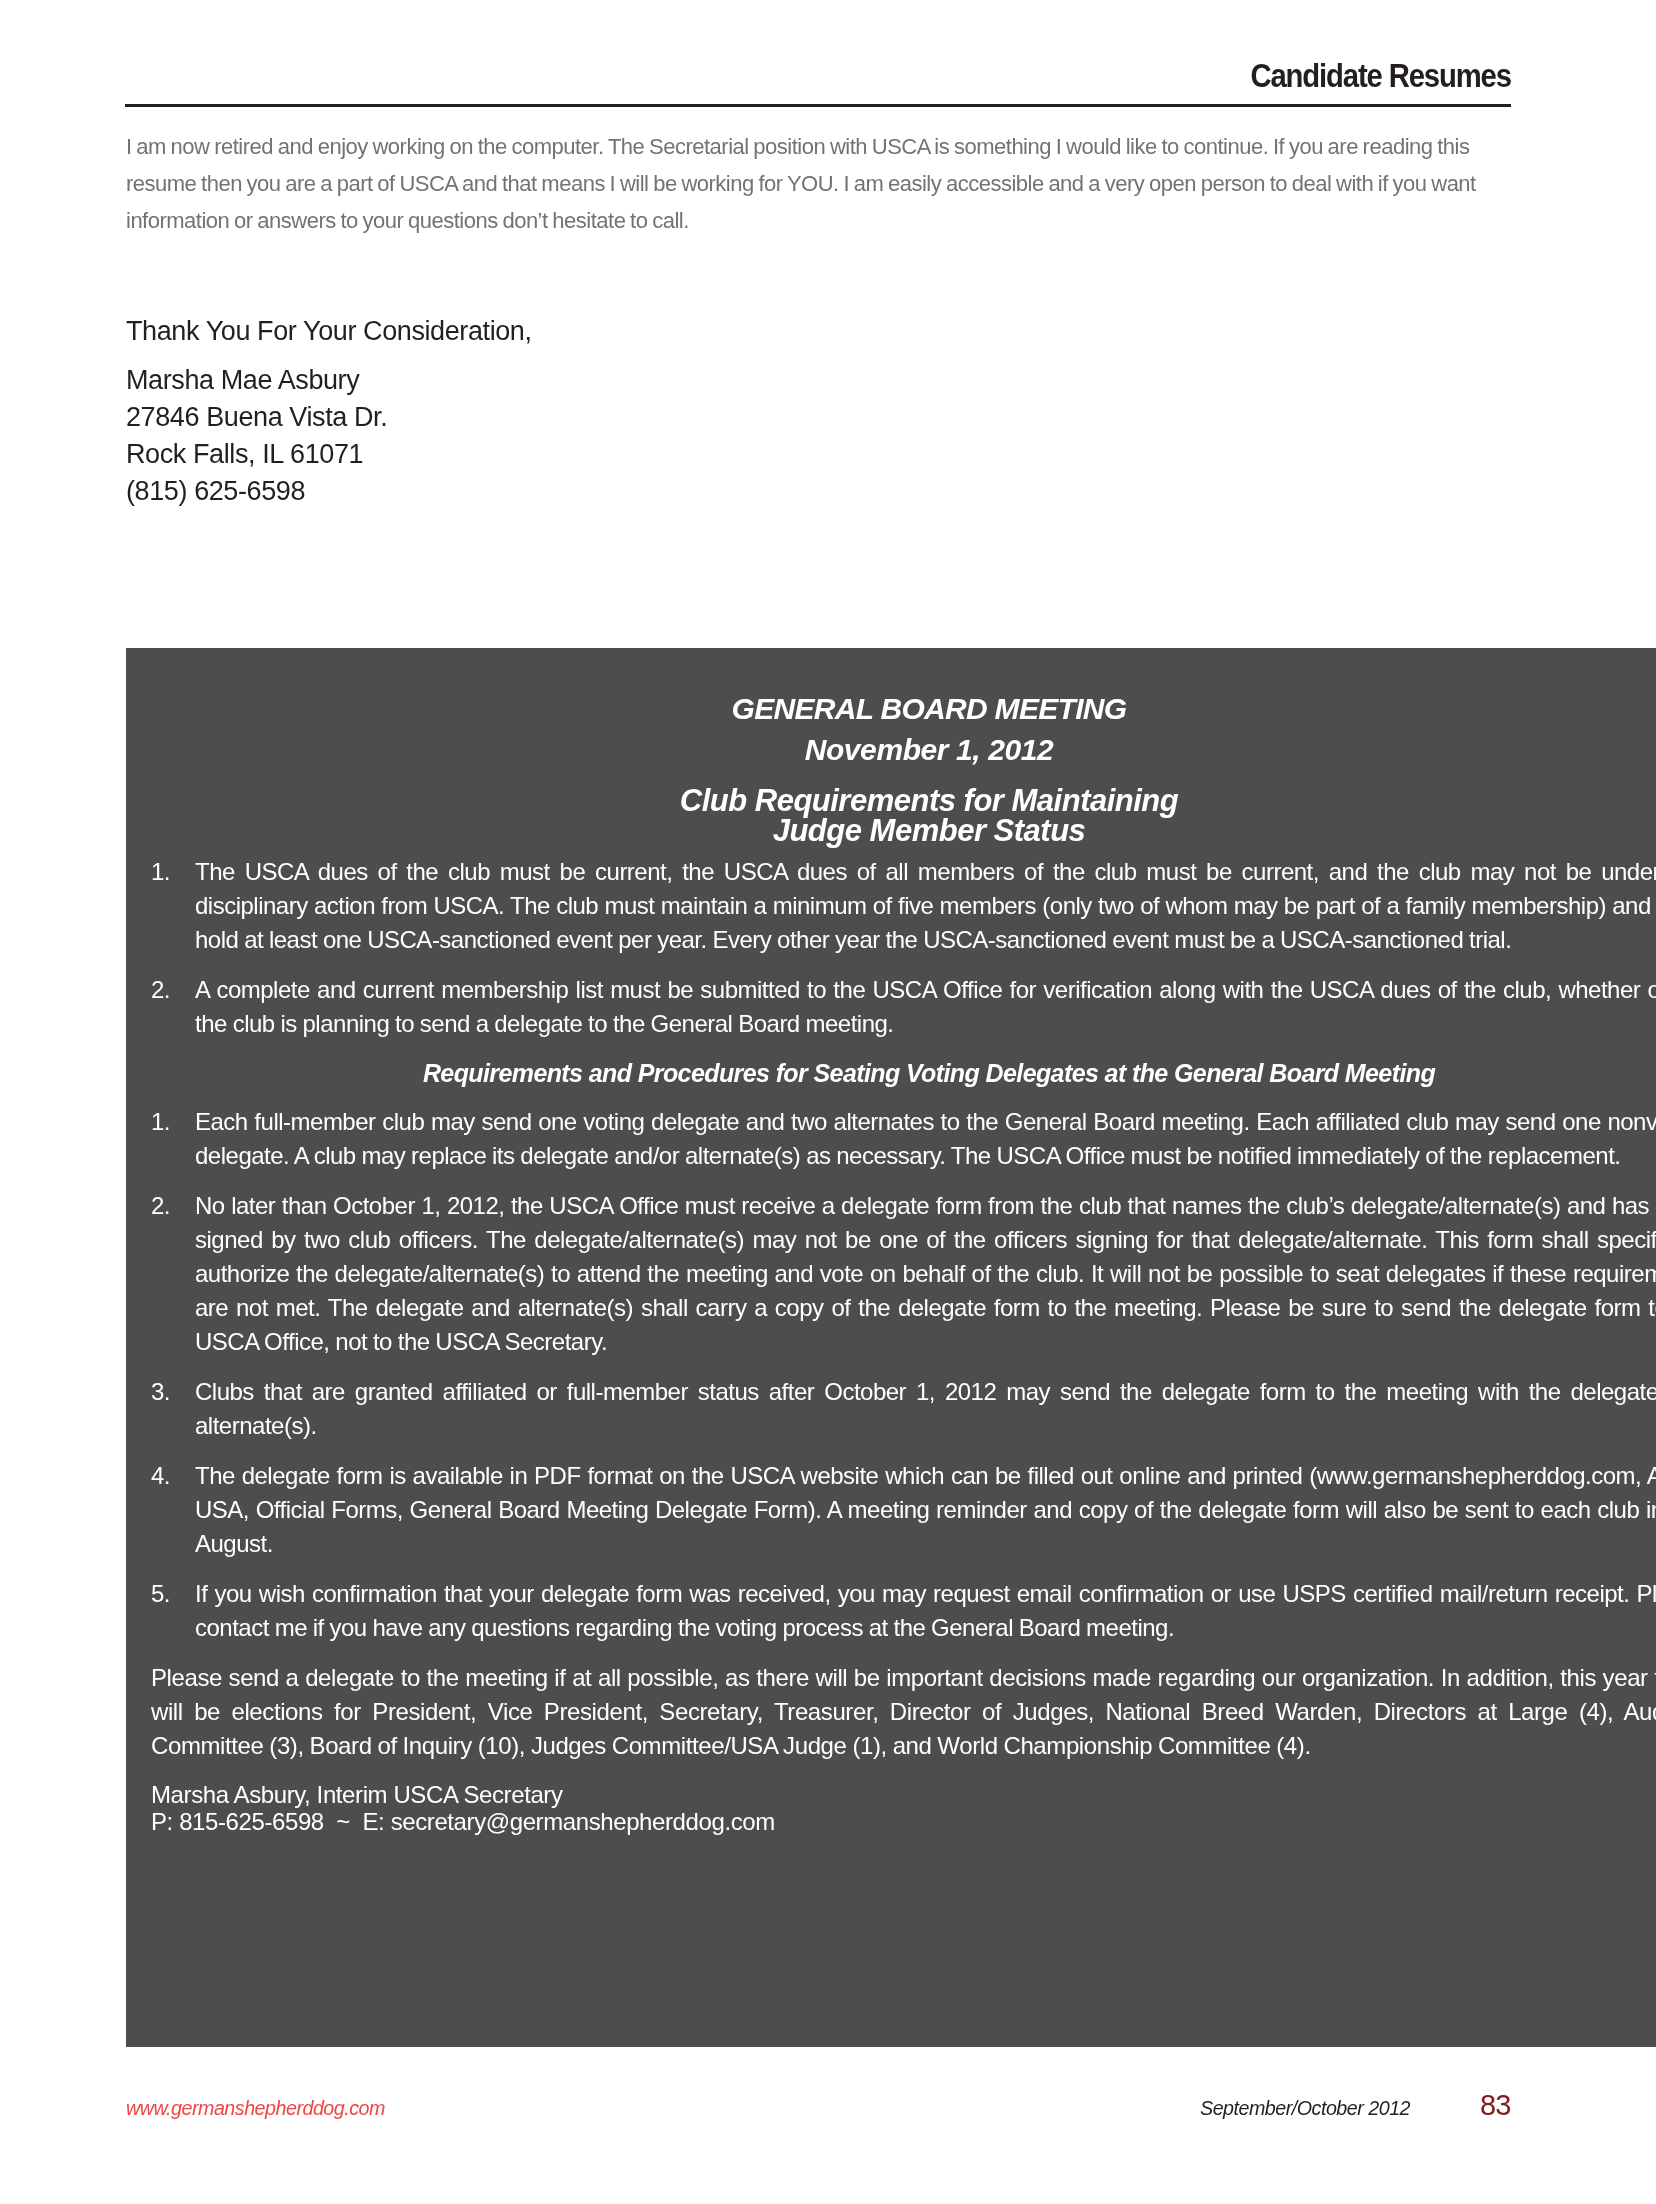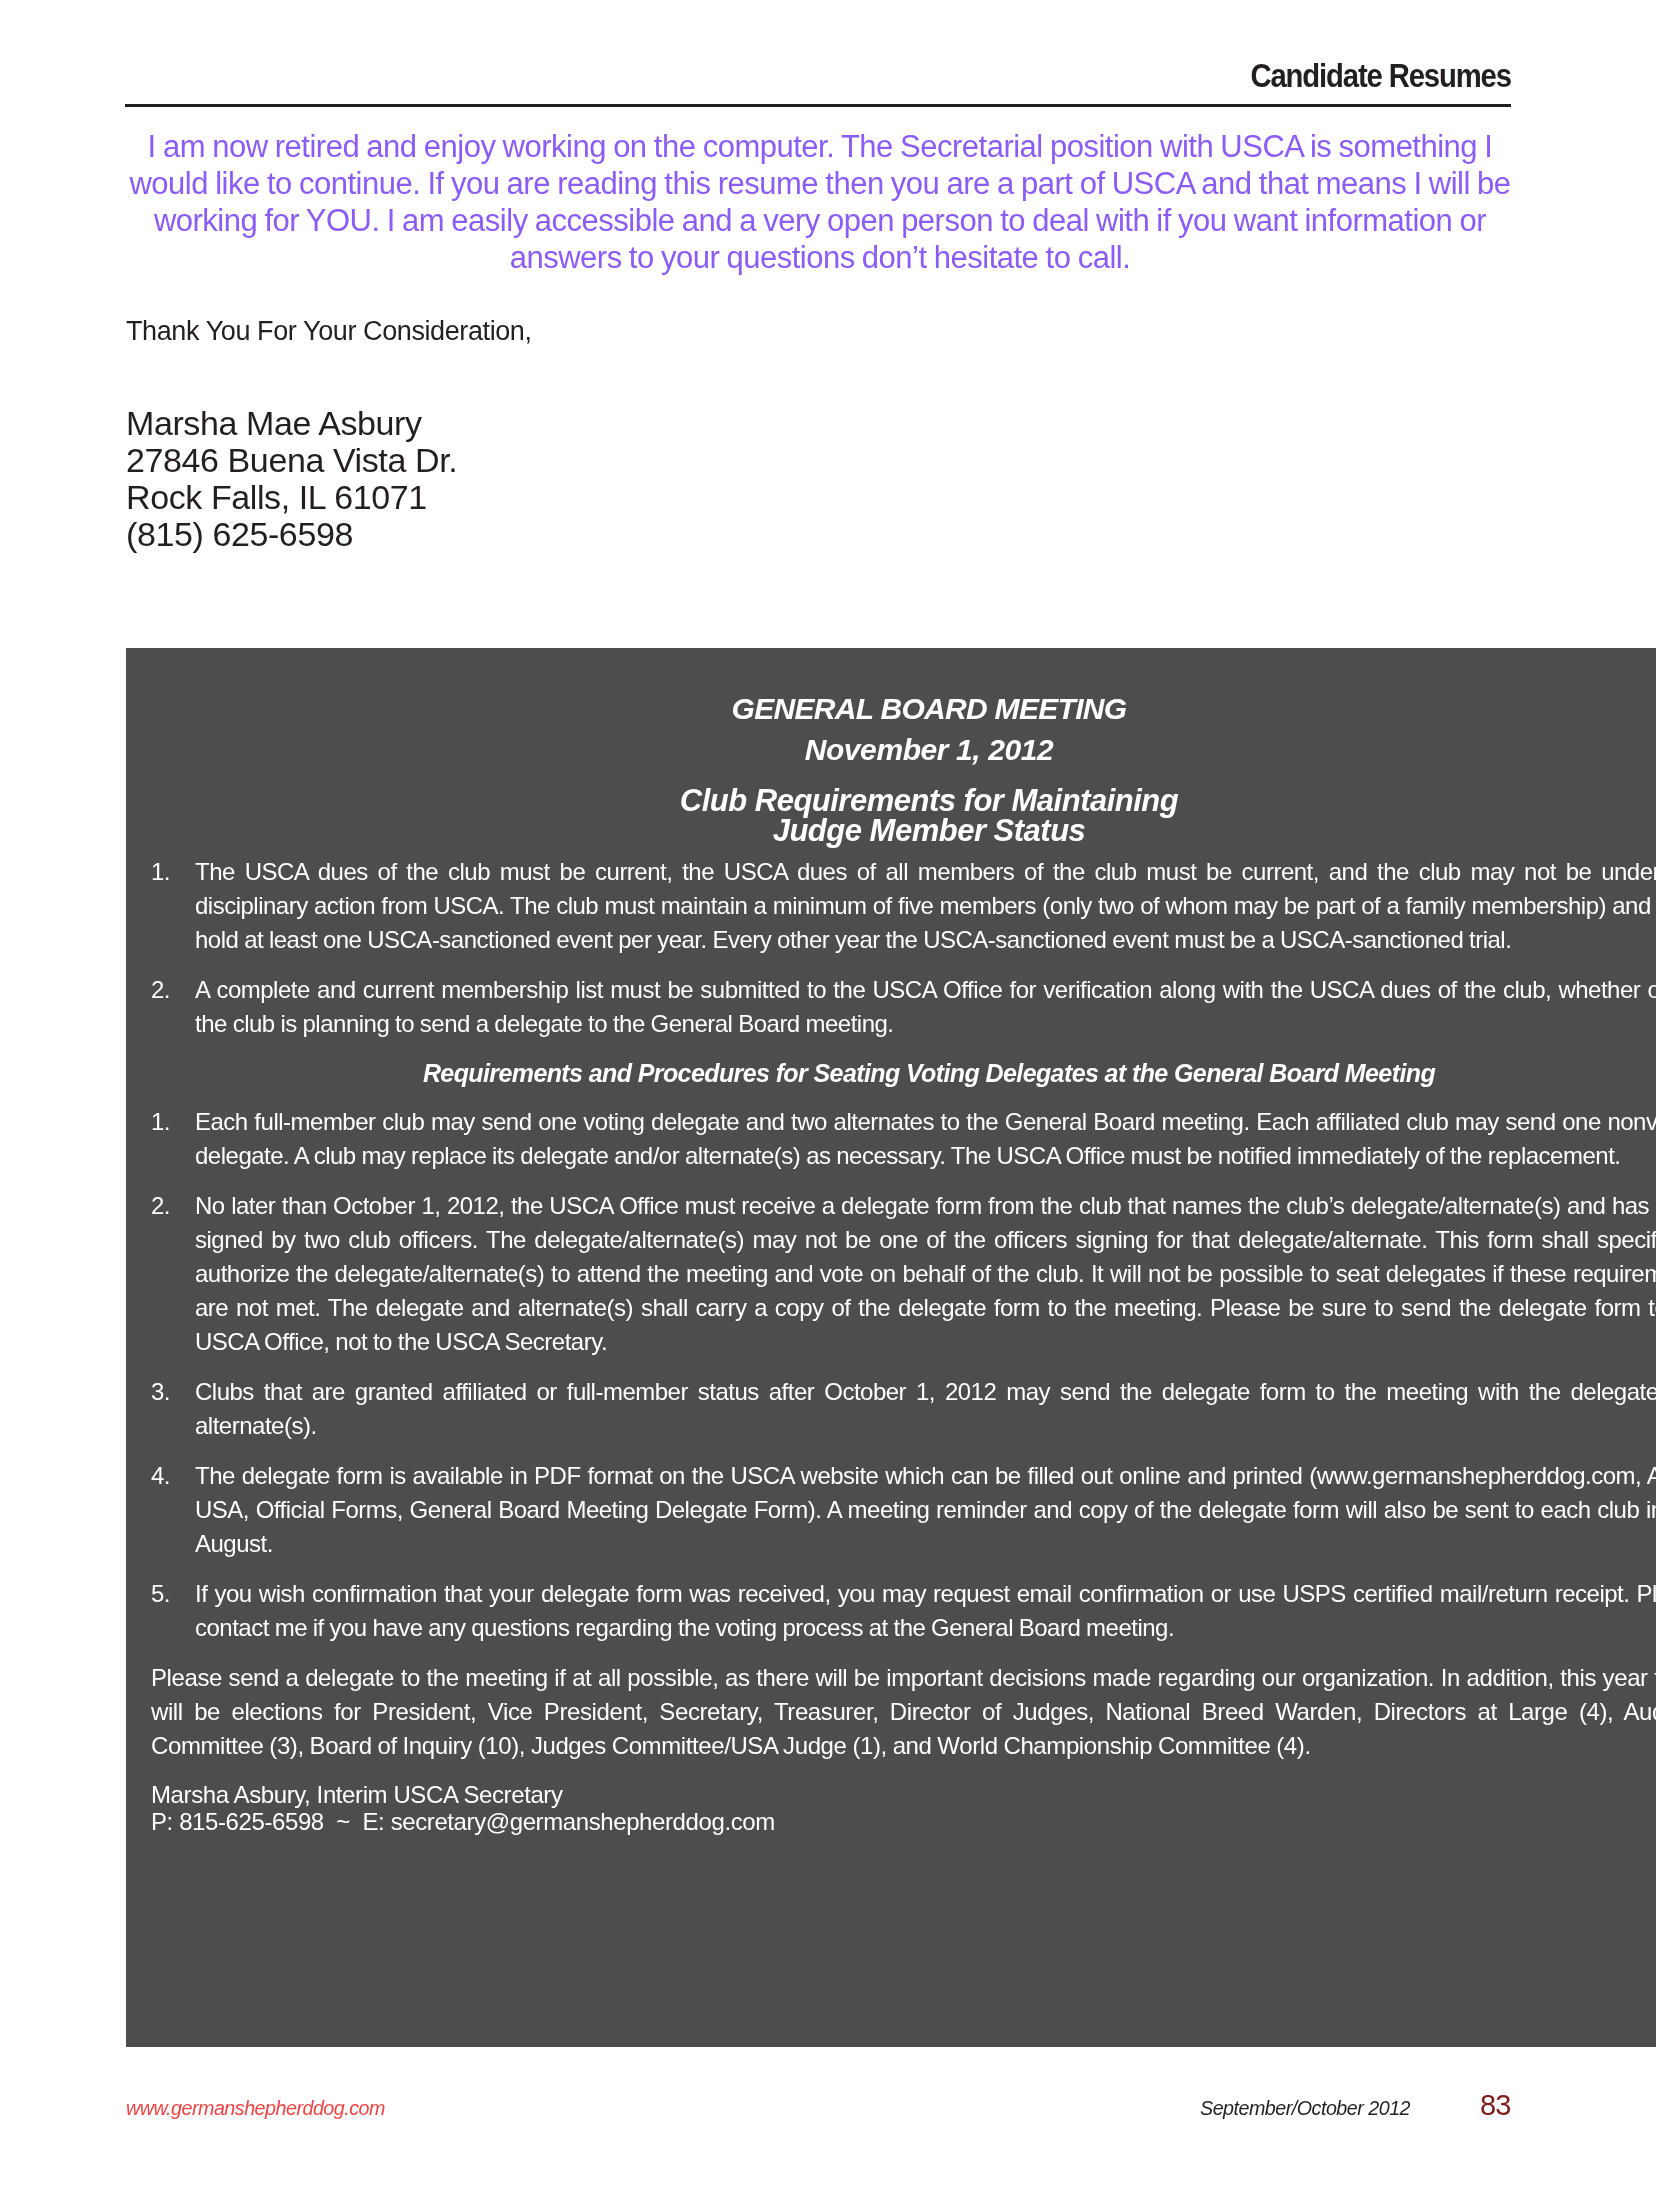--- a/index.html
+++ b/index.html
@@ -33,42 +33,41 @@
       letter-spacing: -1.3px;
       transform: scaleX(0.86);
       transform-origin: right center;
       color: #231f20;
     }
     .intro {
       position: absolute;
       left: 126px;
       top: 128px;
       width: 1388px;
-      font-size: 31px;
+      font-size: 22px;
       line-height: 37px;
       letter-spacing: -0.5px;
       word-spacing: -0.9px;
-      color: #8b5cf6;
-      margin: 0;
-      text-align: center;
+      color: #737373;
+      margin: 0;
     }
     .closing {
       position: absolute;
       left: 126px;
       top: 313px;
       font-size: 27px;
       line-height: 37px;
       letter-spacing: -0.4px;
       margin: 0;
     }
     .signature {
       position: absolute;
       left: 126px;
-      top: 405px;
-      font-size: 34px;
+      top: 362px;
+      font-size: 27px;
       line-height: 37px;
       letter-spacing: -0.4px;
     }
     .signature div { margin: 0; }
 
     .board-box {
       position: absolute;
       left: 126px;
       top: 648px;
       width: 1608px;

